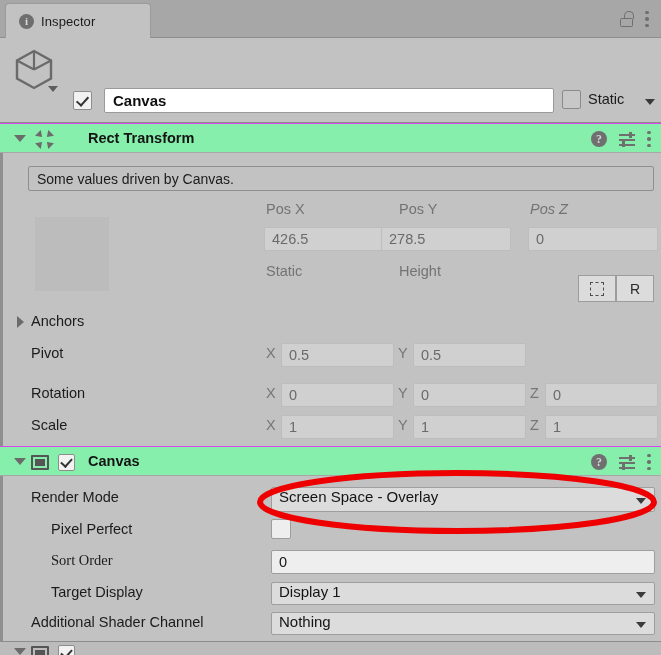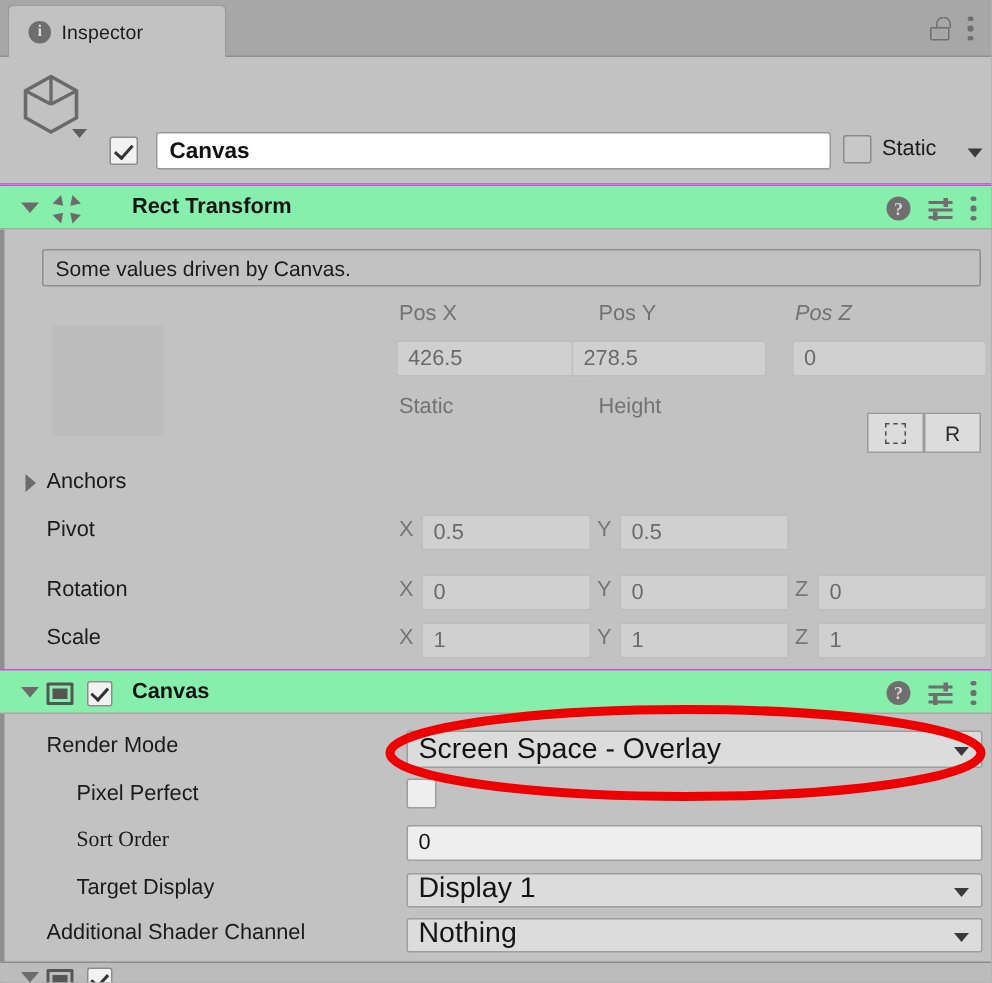--- a/index.html
+++ b/index.html
@@ -110,22 +110,22 @@
     position: absolute; left: 64px; top: 90px;
     font-size: 14.5px; color: #1b1b1b;
   }
   .layer-lbl {
     position: absolute; left: 370px; top: 90px;
     font-size: 14.5px; color: #1b1b1b;
   }
   .popup {
     position: absolute; height: 23px;
     background: #dcdcdc; border: 1px solid #9e9e9e; border-radius: 2px;
-    display: flex; align-items: flex-end; padding-left: 7px;
-    font-size: 19px; color: #141414;
+    display: flex; align-items: flex-start; padding-left: 7px;
+    font-size: 15px; color: #141414;
   }
   .popup .arw {
     position: absolute; right: 8px; top: 9px;
     width: 0; height: 0;
     border-left: 5.5px solid transparent; border-right: 5.5px solid transparent;
     border-top: 6.5px solid #3a3a3a;
   }
   #tag-popup   { left: 108px; top: 88px; width: 243px; }
   #layer-popup { left: 430px; top: 88px; width: 225px; }
 

